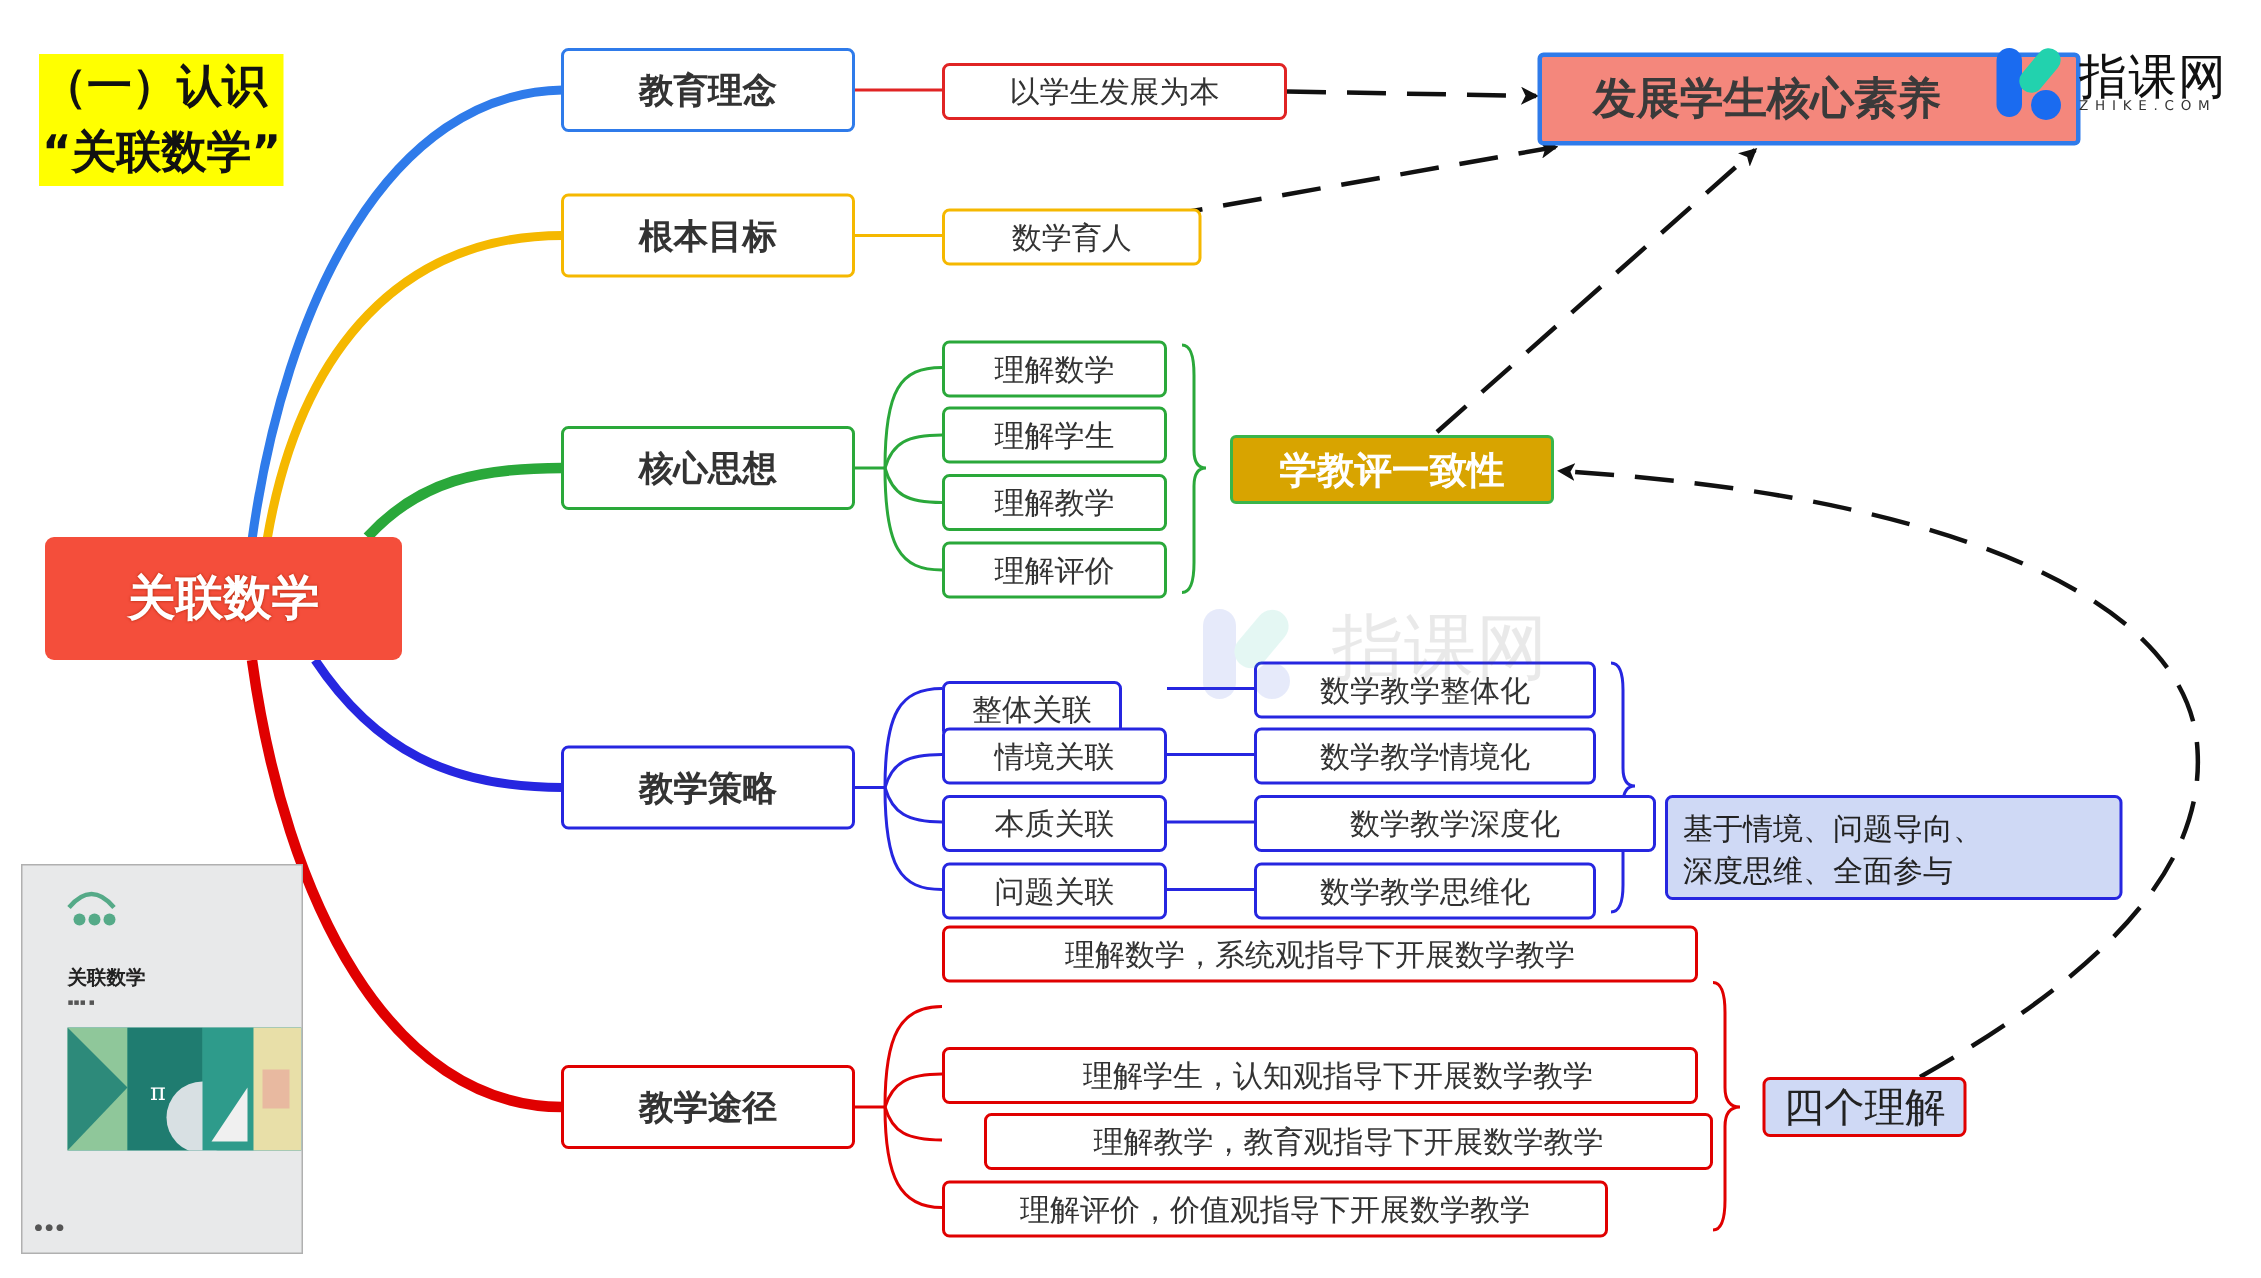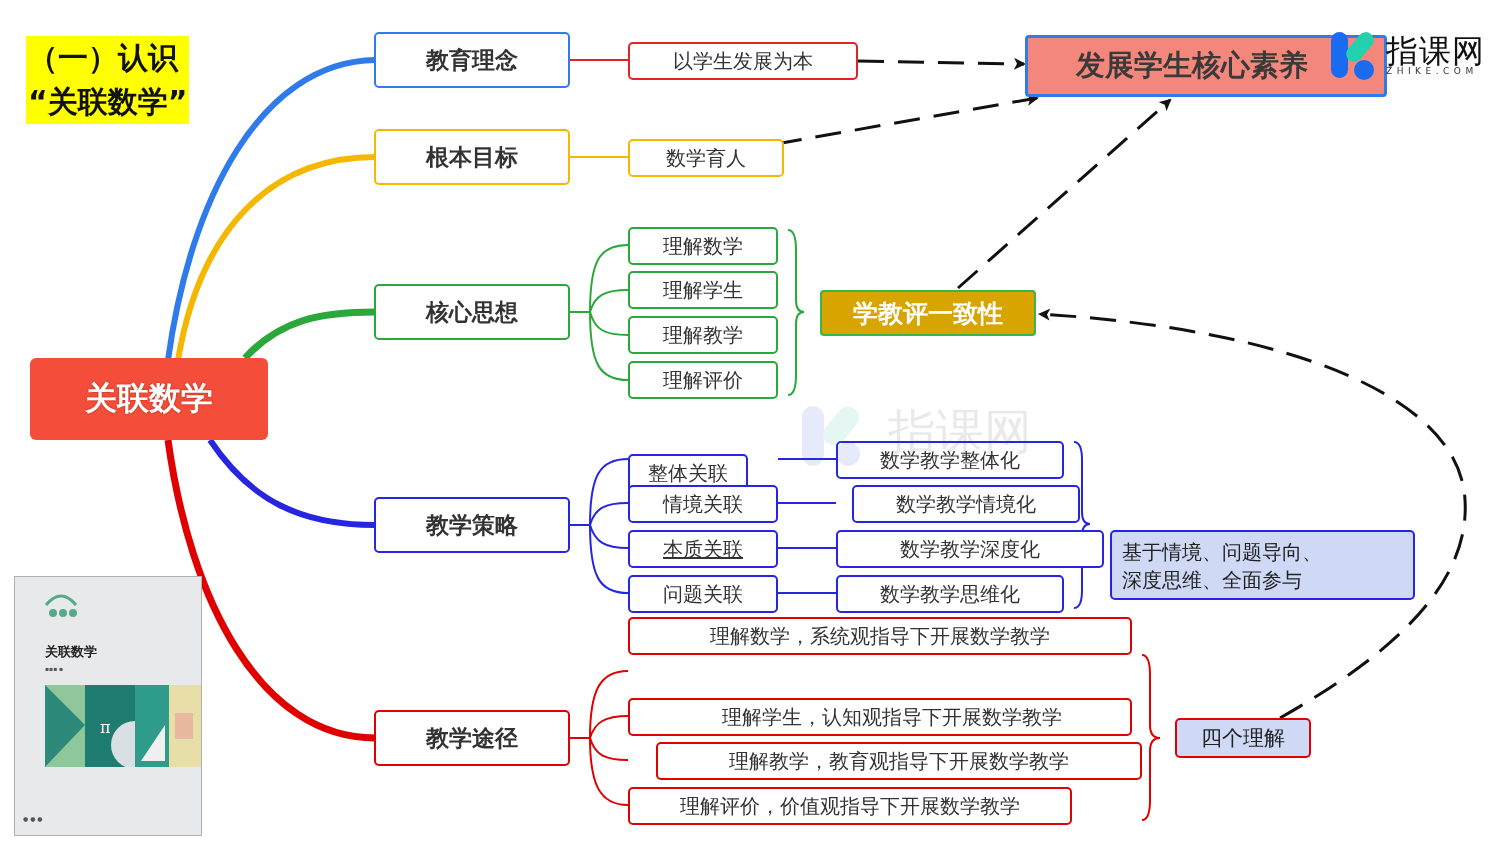--- a/index.html
+++ b/index.html
@@ -4,24 +4,24 @@
 <style>
   html,body{margin:0;padding:0;background:#fff;}
   body{width:1507px;height:852px;position:relative;overflow:hidden;font-family:"DejaVu Sans","Liberation Sans",sans-serif;color:#333;}
   #wires{position:absolute;left:0;top:0;width:1507px;height:852px;}
   .node{position:absolute;box-sizing:border-box;display:flex;align-items:center;justify-content:center;border-radius:5px;background:#fff;white-space:nowrap;}
   .title-box{position:absolute;left:26px;top:36px;background:#ffff00;font-size:30px;font-weight:bold;color:#111;line-height:44px;padding:0 2px;}
   .title-box div{white-space:nowrap;}
   .root{left:30px;top:358px;width:238px;height:82px;background:#f44e3b;border-radius:6px;color:#fff;font-size:32px;font-weight:bold;text-shadow:0 0 2px #aa2200;}
   .l1{width:196px;height:56px;font-size:23px;font-weight:bold;color:#333;border:2.5px solid;}
   .l2{height:38px;font-size:20px;color:#333;border:2.5px solid;}
-  .core{left:1025px;top:35px;width:362px;height:62px;background:#f4877c;border:3px solid #2f7bea;border-radius:4px;font-size:29px;font-weight:bold;color:#3a3a3a;justify-content:flex-start;padding-left:48px;}
+  .core{left:1025px;top:35px;width:362px;height:62px;background:#f4877c;border:3px solid #2f7bea;border-radius:4px;font-size:29px;font-weight:bold;color:#3a3a3a;justify-content:flex-start;padding-left:34px;}
   .unity{left:820px;top:290px;width:216px;height:46px;background:#d8a400;border:2.5px solid #3ab54a;color:#fff;font-size:25px;font-weight:bold;border-radius:4px;}
   .summary{left:1110px;top:490px;width:305px;height:70px;background:#cfd9f5;border:2.5px solid #2626e0;font-size:20px;color:#222;display:block;padding:6px 10px;line-height:28px;white-space:normal;margin-top:40px;}
-  .four{left:1175px;top:718px;width:136px;height:40px;background:#cfd9f5;border:2.5px solid #e00000;font-size:21px;color:#222;}
+  .four{left:1175px;top:718px;width:136px;height:40px;background:#cfd9f5;border:2.5px solid #e00000;font-size:27px;color:#222;}
   .logo{position:absolute;left:1328px;top:30px;width:170px;height:50px;}
   .logo-text{position:absolute;left:58px;top:0;font-size:32px;color:#111;letter-spacing:1px;}
   .logo-sub{position:absolute;left:58px;top:36px;font-size:9px;color:#333;letter-spacing:4.5px;}
   .wm{position:absolute;left:800px;top:400px;width:260px;height:70px;opacity:0.12;}
   .wm-text{position:absolute;left:88px;top:0;font-size:48px;color:#555;}
   .book{position:absolute;left:14px;top:576px;width:186px;height:258px;background:#e8e9ea;border:1px solid #b0b0b0;overflow:hidden;}
   .book-title{position:absolute;left:30px;top:66px;font-size:13px;font-weight:bold;color:#222;}
   .book-author{position:absolute;left:30px;top:88px;font-size:6px;color:#555;}
   .book-art{position:absolute;left:30px;top:108px;width:156px;height:82px;background:#3c9c8a;}
   .book-footer{position:absolute;left:8px;top:238px;font-size:6px;color:#555;}
@@ -91,34 +91,34 @@
 
 <div class="node root">关联数学</div>
 
 <div class="node l1" style="left:374px;top:32px;border-color:#2f7bea;">教育理念</div>
 <div class="node l1" style="left:374px;top:129px;border-color:#f5b800;">根本目标</div>
 <div class="node l1" style="left:374px;top:284px;border-color:#2aa83a;">核心思想</div>
 <div class="node l1" style="left:374px;top:497px;border-color:#2626e0;">教学策略</div>
 <div class="node l1" style="left:374px;top:710px;border-color:#e00000;">教学途径</div>
 
 <div class="node l2" style="left:628px;top:42px;width:230px;border-color:#e02424;">以学生发展为本</div>
-<div class="node l2" style="left:628px;top:139px;width:156px;border-color:#f5b800;">数学育人</div>
+<div class="node l2" style="left:628px;top:139px;width:173px;border-color:#f5b800;">数学育人</div>
 
 <div class="node l2" style="left:628px;top:227px;width:150px;border-color:#2aa83a;">理解数学</div>
 <div class="node l2" style="left:628px;top:271px;width:150px;border-color:#2aa83a;">理解学生</div>
 <div class="node l2" style="left:628px;top:316px;width:150px;border-color:#2aa83a;">理解教学</div>
 <div class="node l2" style="left:628px;top:361px;width:150px;border-color:#2aa83a;">理解评价</div>
 
 <div class="node l2" style="left:628px;top:454px;width:120px;border-color:#2626e0;">整体关联</div>
 <div class="node l2" style="left:628px;top:485px;width:150px;border-color:#2626e0;">情境关联</div>
-<div class="node l2" style="left:628px;top:530px;width:150px;border-color:#2626e0;text-decoration:underline;">本质关联</div>
+<div class="node l2" style="left:628px;top:530px;width:150px;border-color:#2626e0;">本质关联</div>
 <div class="node l2" style="left:628px;top:575px;width:150px;border-color:#2626e0;">问题关联</div>
 
 <div class="node l2" style="left:836px;top:441px;width:228px;border-color:#2626e0;">数学教学整体化</div>
-<div class="node l2" style="left:836px;top:485px;width:228px;border-color:#2626e0;margin-left:16px;">数学教学情境化</div>
+<div class="node l2" style="left:836px;top:485px;width:228px;border-color:#2626e0;">数学教学情境化</div>
 <div class="node l2" style="left:836px;top:530px;width:268px;border-color:#2626e0;">数学教学深度化</div>
 <div class="node l2" style="left:836px;top:575px;width:228px;border-color:#2626e0;">数学教学思维化</div>
 
 <div class="node l2" style="left:628px;top:617px;width:504px;border-color:#e00000;">理解数学，系统观指导下开展数学教学</div>
 <div class="node l2" style="left:628px;top:698px;width:504px;border-color:#e00000;padding-left:24px;">理解学生，认知观指导下开展数学教学</div>
 <div class="node l2" style="left:656px;top:742px;width:486px;border-color:#e00000;">理解教学，教育观指导下开展数学教学</div>
 <div class="node l2" style="left:628px;top:787px;width:444px;border-color:#e00000;">理解评价，价值观指导下开展数学教学</div>
 
 <div class="node core">发展学生核心素养</div>
 <div class="node unity">学教评一致性</div>

